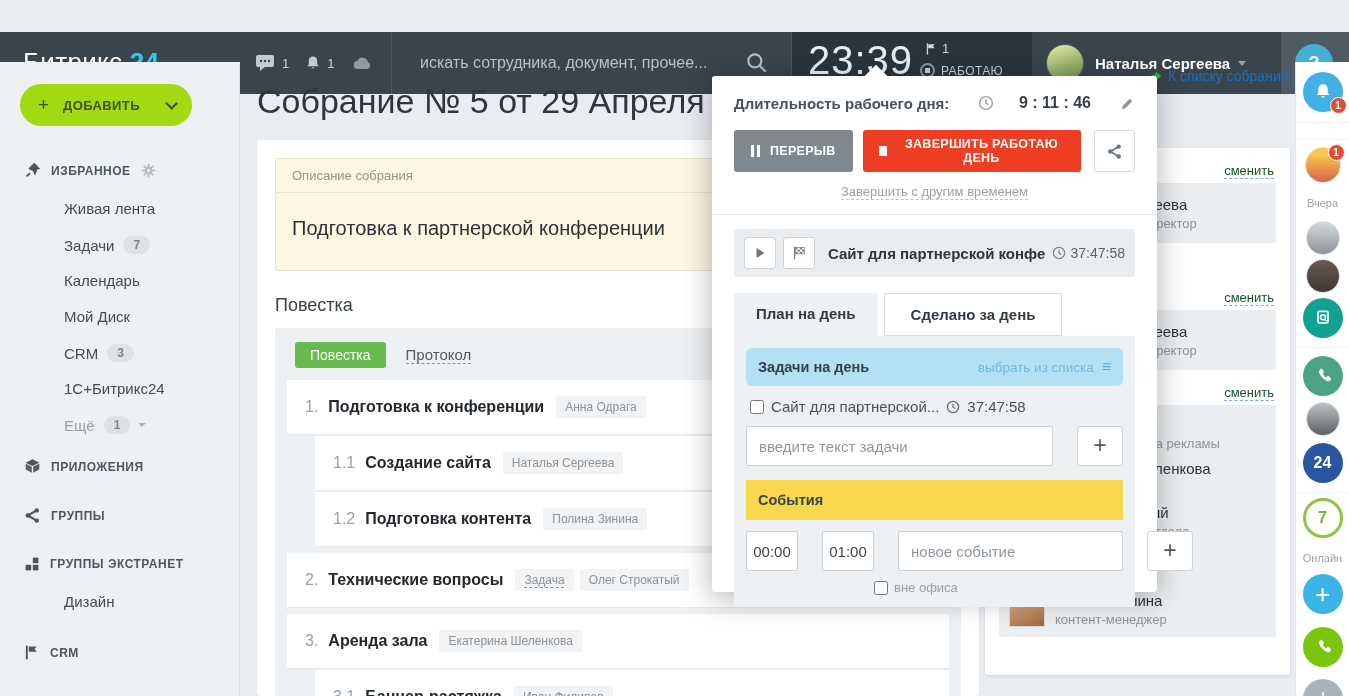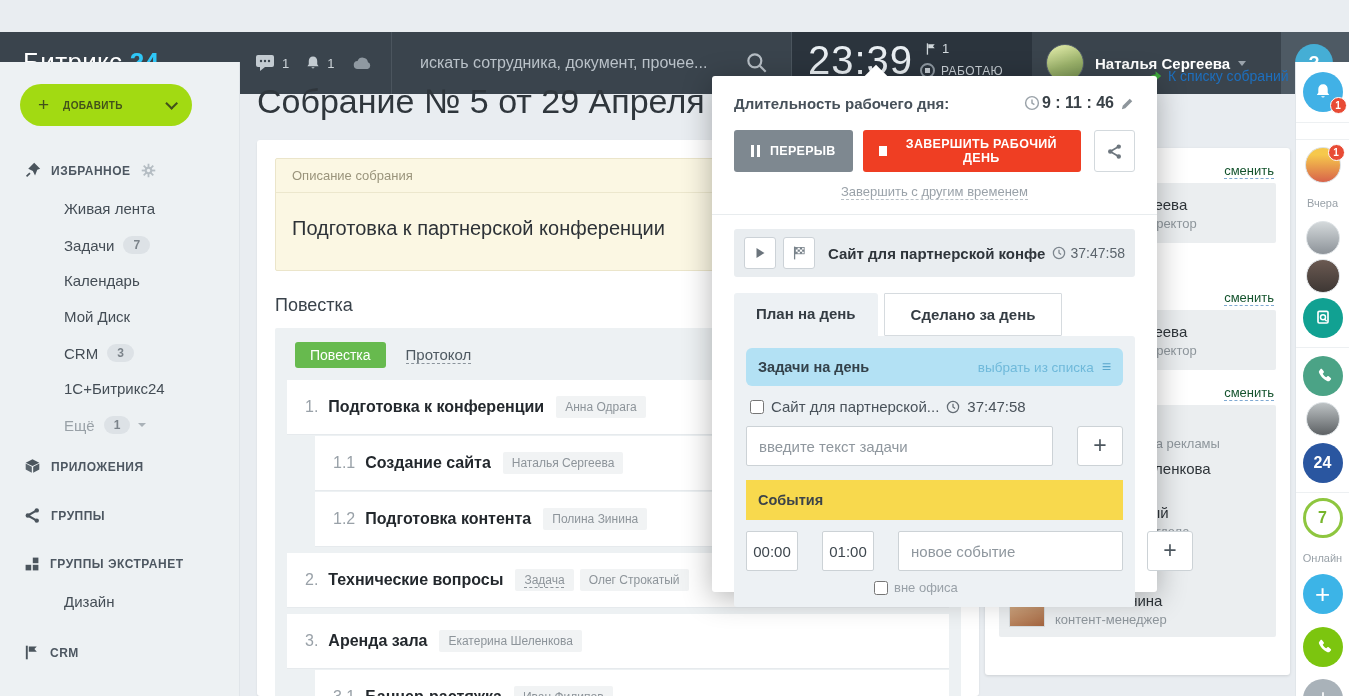--- a/index.html
+++ b/index.html
@@ -27,21 +27,21 @@
   .tb-ava { width:38px; height:38px; border-radius:50%; margin-left:14px; background:linear-gradient(160deg,#d9e4a2 10%,#9cb36b 55%,#6e8a4c); border:1px solid #55606a; }
   .tb-uname { margin-left:11px; font-size:15px; font-weight:700; color:#fff; }
   .caret { width:0; height:0; border-left:4px solid transparent; border-right:4px solid transparent; border-top:5px solid #9aa3ab; margin-left:8px; }
   .tb-help { position:absolute; left:1281px; top:0; width:68px; height:62px; background:#4e5a64; }
   .help-btn { position:absolute; left:14px; top:12px; width:38px; height:38px; border-radius:50%; background:#45aed5; color:#fff; font-size:18px; font-weight:700; display:flex; align-items:center; justify-content:center; cursor:pointer; }
 
   
   .lsb { position:absolute; left:0; top:62px; width:240px; height:634px; background:#edf1f3; border-right:1px solid #e0e5e9; }
   .add-btn { position:absolute; left:20px; top:22px; width:172px; height:42px; background:#a2da12; border-radius:22px; display:flex; align-items:center; padding:0 18px; cursor:pointer; color:#42511b; }
   .add-plus { font-size:19px; font-weight:400; margin-right:14px; }
-  .add-lbl { font-size:10px; font-weight:700; letter-spacing:.4px; flex:1; }
+  .add-lbl { font-size:13px; font-weight:700; letter-spacing:.4px; flex:1; }
   .add-car { width:9px; height:9px; border-right:2px solid #42511b; border-bottom:2px solid #42511b; transform:rotate(45deg) translateY(-3px); }
   .lsb-sec { position:absolute; left:24px; display:flex; align-items:center; gap:10px; font-size:12px; font-weight:700; color:#4d5761; letter-spacing:.5px; cursor:pointer; }
   .lsb-item { position:absolute; left:64px; font-size:15px; color:#444d55; cursor:pointer; display:flex; align-items:center; }
   .badge { display:inline-block; background:#dde2e6; border-radius:10px; padding:2px 10px; font-size:12px; font-weight:700; color:#7b838a; margin-left:9px; }
   .muted { color:#99a1a7; }
   .sm-car { width:0;height:0;border-left:4px solid transparent;border-right:4px solid transparent;border-top:4px solid #aab2b8;margin-left:8px; }
 
   
   .page-title { position:absolute; left:257px; top:82px; font-size:34px; font-weight:300; color:#2f363c; }
   .back-link { position:absolute; left:1146px; top:68px; display:flex; align-items:center; gap:6px; font-size:14px; color:#1d6fbe; cursor:pointer; }
@@ -74,21 +74,21 @@
   .prole { font-size:13px; color:#8e969c; margin-top:3px; }
   .pmeta { font-size:13px; color:#3a4147; padding:9px 2px 6px; white-space:nowrap; }
   .mrow { display:flex; gap:10px; align-items:center; margin-bottom:8px; }
   .mava { width:36px; height:36px; border:1px solid #d6dbde; flex:none; }
 
   
   .popup { position:absolute; left:712px; top:76px; width:445px; height:516px; background:#fff; border-radius:3px; box-shadow:0 6px 30px rgba(0,0,0,.3); padding:18px 22px; z-index:50; }
   .popup::before { content:""; position:absolute; left:156px; top:-8px; width:16px; height:16px; background:#fff; transform:rotate(45deg); }
   .wt-head { display:flex; align-items:center; }
   .wt-title { font-size:15px; font-weight:700; color:#47515a; flex:1; }
-  .wt-dur { display:flex; align-items:center; gap:2px; font-size:16px; font-weight:700; color:#3a4248; }
+  .wt-dur { display:flex; align-items:center; gap:25px; font-size:16px; font-weight:700; color:#3a4248; }
   .wt-btns { display:flex; gap:10px; margin-top:18px; }
   .btn-pause { height:42px; background:#7e8890; border:none; border-radius:3px; color:#fff; font-size:12.5px; font-weight:700; letter-spacing:.3px; padding:0 17px; display:flex; align-items:center; gap:10px; cursor:pointer; font-family:inherit; }
   .pbars { display:flex; gap:3px; } .pbars i { width:3px; height:12px; background:#fff; }
   .btn-finish { height:42px; background:#ef3e23; border:none; border-radius:3px; color:#fff; font-size:12.5px; font-weight:700; letter-spacing:.3px; padding:0 16px; display:flex; align-items:center; gap:10px; cursor:pointer; font-family:inherit; }
   .sq { width:10px; height:10px; background:#fff; display:inline-block; }
   .btn-share { width:46px; height:42px; background:#fff; border:1px solid #d3d9dd; border-radius:3px; display:flex; align-items:center; justify-content:center; cursor:pointer; margin-left:3px; }
   .wt-other { text-align:center; margin-top:10px; }
   .wt-other span { font-size:13px; color:#9aa2a9; border-bottom:1px dashed #b9c0c6; cursor:pointer; }
   .wt-hr { height:1px; background:#e8ecee; margin:14px -22px 0; }
   .task-row { margin-top:14px; background:#e9edf0; border-radius:3px; padding:8px 10px; display:flex; align-items:center; gap:7px; }
@@ -407,21 +407,21 @@
     <div class="wt-btns">
       <button class="btn-pause">
           <span class="pbars">
             <i></i>
             <i></i>
           </span>
           <span>ПЕРЕРЫВ</span>
         </button>
       <button class="btn-finish">
           <span class="sq"></span>
-          <span>ЗАВЕРШИТЬ РАБОЧИЙ ДЕНЬ</span>
+          <span>ЗАВЕРШИТЬ РАБОТАЮ ДЕНЬ</span>
         </button>
       <div class="btn-share">
         <svg width="19" height="19" viewBox="0 0 20 20">
             <path d="M5.5 10L14.5 4.8M5.5 10l9 5.2" stroke="#6d767e" stroke-width="1.8"></path>
             <circle cx="5.5" cy="10" r="2.3" fill="#6d767e"></circle>
             <circle cx="14.5" cy="4.8" r="2.3" fill="#6d767e"></circle>
             <circle cx="14.5" cy="15.2" r="2.3" fill="#6d767e"></circle>
           </svg>
       </div>
     </div>

